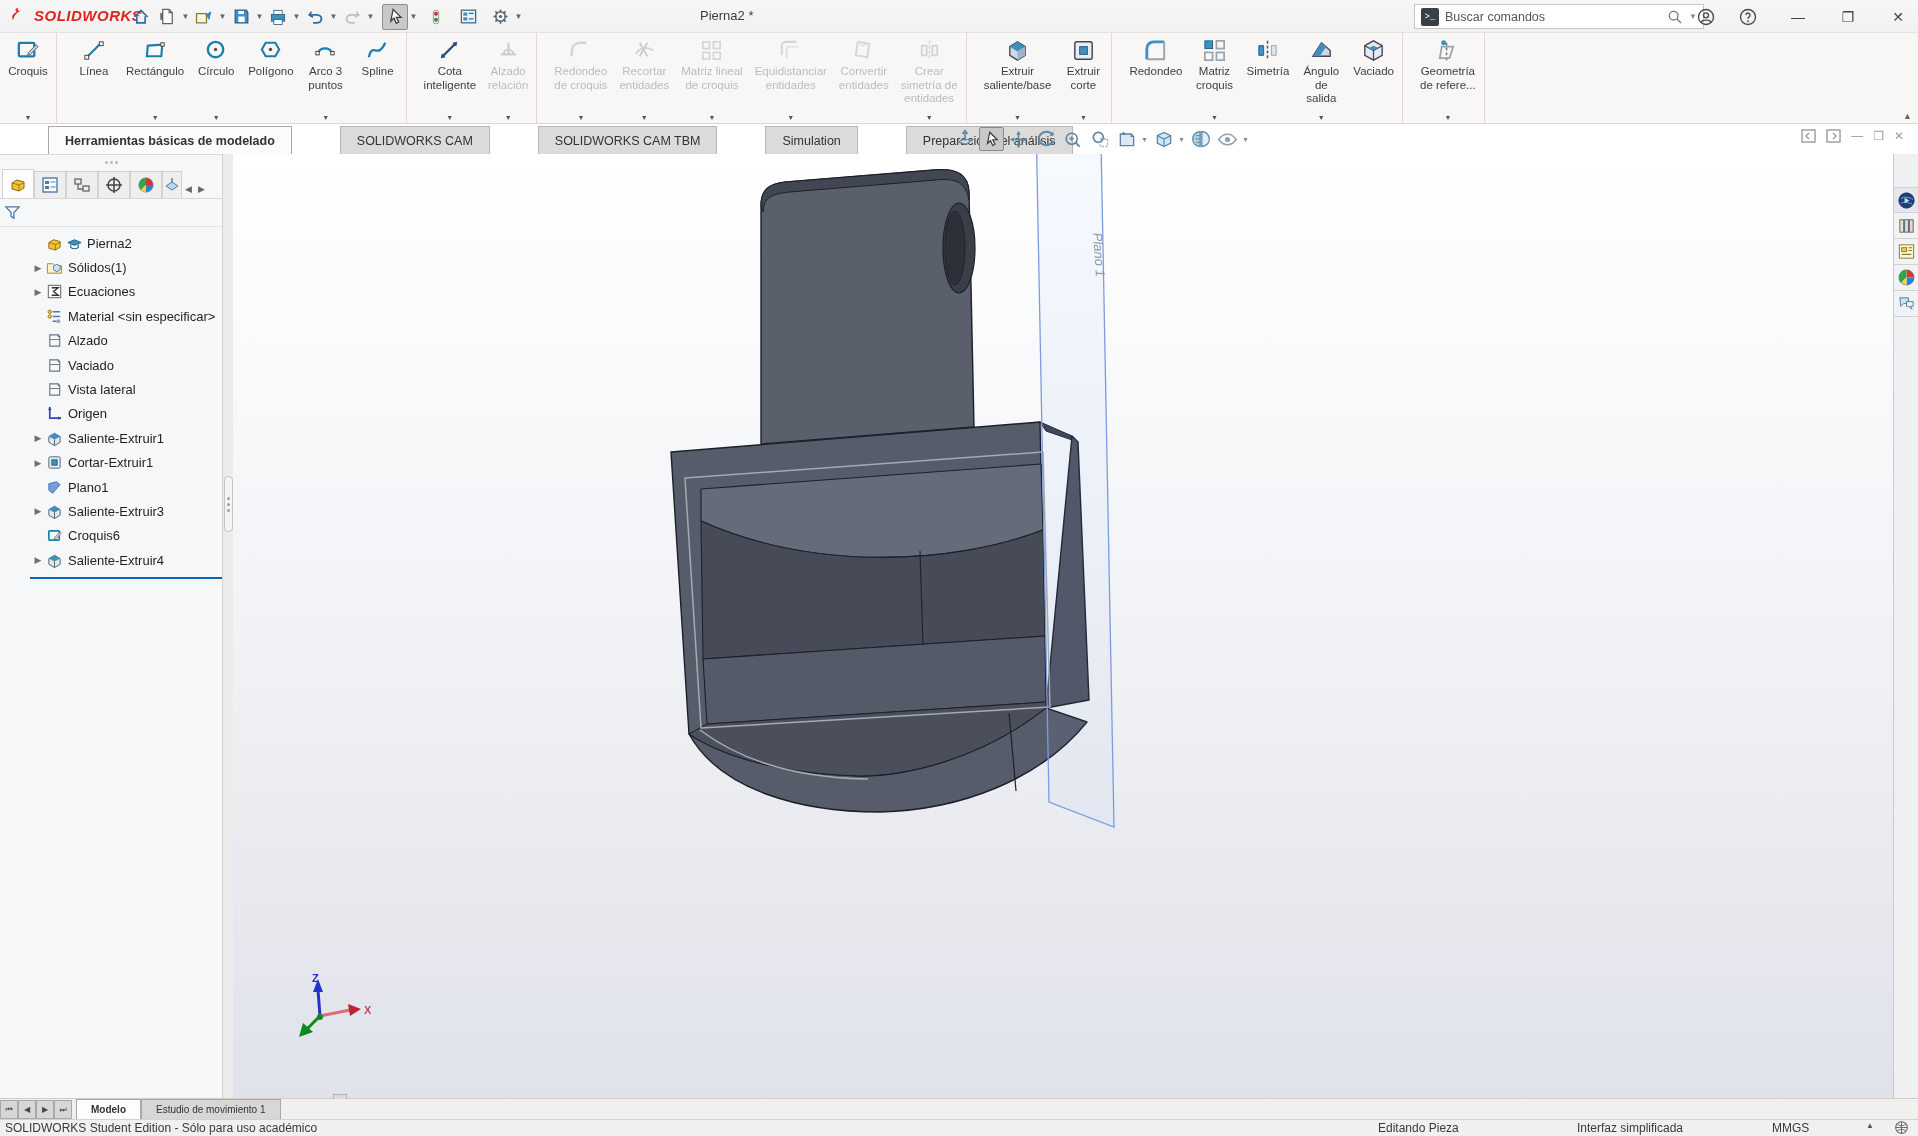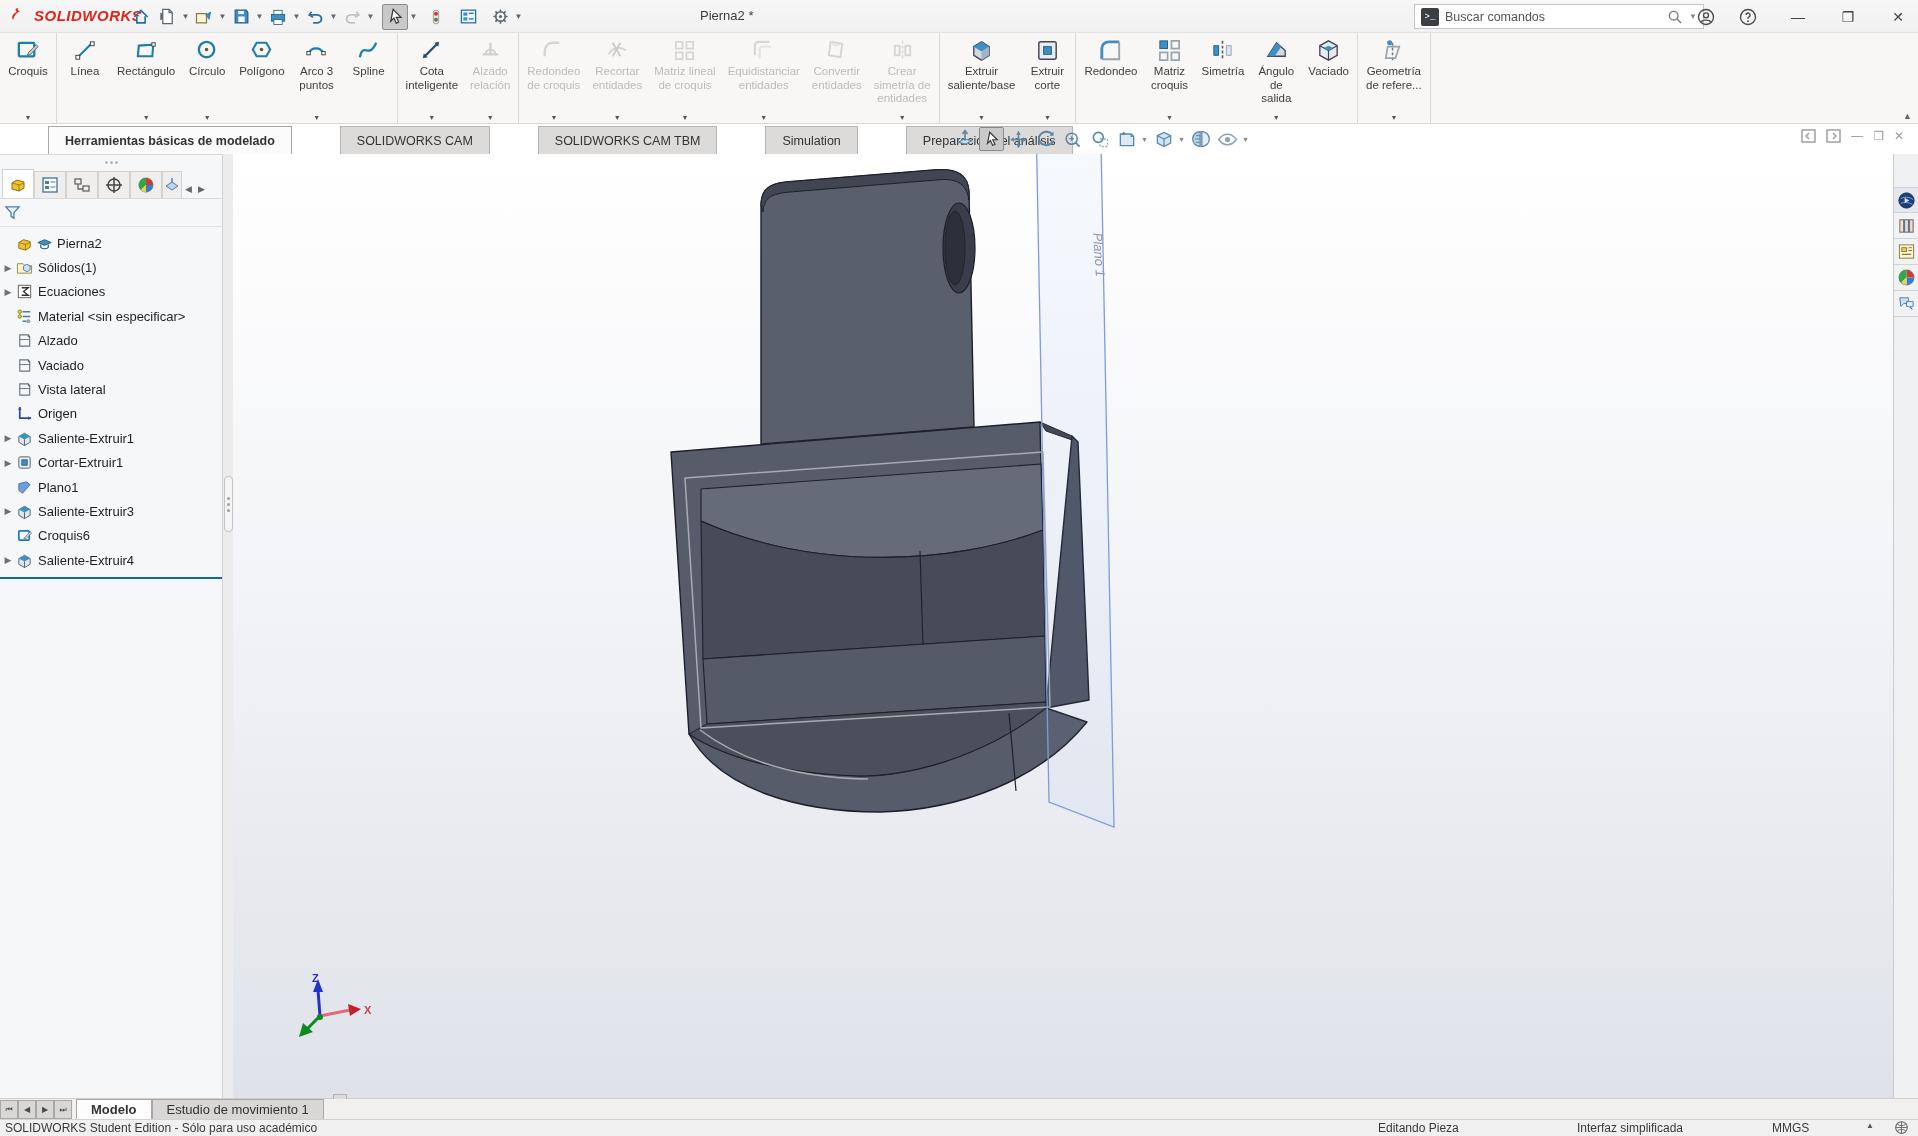--- a/index.html
+++ b/index.html
@@ -23,21 +23,21 @@
     border:1px solid #c6c6c6; display:flex; align-items:center; padding:0 6px; gap:6px; }
   #searchbox .cmdicon { width:18px; height:18px; background:#3a3f44; border-radius:2px; color:#fff;
     font-size:9px; font-family:"Liberation Mono",monospace; display:flex; align-items:center; justify-content:center; }
   #searchbox input { flex:1; border:none; outline:none; font-size:12.5px; color:#444; background:transparent; }
   #searchbox input::placeholder { color:#555; }
   .titleicons { position:absolute; top:0; height:33px; display:flex; align-items:center; gap:22px; }
   .winctl { font-size:14px; color:#444; width:28px; text-align:center; }
 
   
   #ribbon { position:absolute; left:0; top:33px; width:1918px; height:91px;
-    background:#f8f7f6; border-bottom:1px solid #dad8d5; display:flex; align-items:stretch; }
+    background:#f8f7f6; border-bottom:1px solid #dad8d5; display:flex; align-items:stretch;gap:9px; }
   .rgroup { display:flex; border-right:1px solid #ddd9d4; padding:2px 2px 0 2px; }
   .ritem { min-width:52px; padding:2px 6px 0 6px; display:flex; flex-direction:column; align-items:center;
     position:relative; cursor:default; }
   .ritem .ri { width:27px; height:27px; flex:0 0 27px; }
   .ritem .rlabel { font-size:11.5px; line-height:1.18; color:#3f3f3f; text-align:center;
     white-space:pre-line; margin-top:1px; }
   .ritem .rcaret { font-size:7px; color:#555; position:absolute; bottom:2px; }
   .ritem.disabled .rlabel { color:#bcbcbc; }
   .ritem.disabled .ri { opacity:.35; filter:grayscale(1); }
   #ribbon-collapse { position:absolute; right:6px; bottom:2px; font-size:9px; color:#666; }
@@ -58,21 +58,21 @@
   #main { position:absolute; left:0; top:154px; width:1918px; height:944px; }
   #panel { position:absolute; left:0; top:0; width:222px; height:944px; background:#f6f7f8; border-top:1px solid #d8d8d8;}
   #grip { height:14px; display:flex; align-items:center; justify-content:center; gap:2px; }
   #grip i { width:3px; height:3px; border-radius:50%; background:#b9b9b9; }
   #ptabs { height:30px; display:flex; align-items:flex-end; padding-left:2px; border-bottom:1px solid #d9d9d9; }
   .ptab { width:32px; height:27px; display:flex; align-items:center; justify-content:center;
     border:1px solid #d2d2d2; border-bottom:none; background:#efeeed; }
   .ptab.active { background:#ffffff; height:29px; }
   .parrow { font-size:9px; color:#666; padding:0 3px 4px 3px; }
   #filterrow { height:28px; display:flex; align-items:center; padding:0 4px; border-bottom:1px solid #e3e3e3; }
-  #tree { padding-top:4px; }
+  #tree { padding-top:4px;padding-left:30px; }
   .trow { height:24.4px; display:flex; align-items:center; font-size:13px; color:#1f1f1f; }
   .tarrow { width:16px; text-align:center; font-size:9px; color:#707070; }
   .ti { width:17px; height:17px; margin-right:5px; flex:0 0 17px; }
   .ti2 { width:17px; height:17px; margin-right:4px; margin-left:-2px; }
   #rollback { height:2px; background:#1464b4; margin-top:5px; }
   #splitter { position:absolute; left:222px; top:0; width:11px; height:944px; background:#ececec; border-left:1px solid #d2d2d2;}
   #splithandle { position:absolute; left:1px; top:322px; width:9px; height:56px; background:#f5f5f5;
     border:1px solid #c4c4c4; border-radius:4px; display:flex; flex-direction:column; align-items:center; justify-content:center; gap:3px;}
   #splithandle i { width:3px; height:3px; background:#9f9f9f; border-radius:50%; }
 
@@ -83,21 +83,21 @@
   
   #taskpane { position:absolute; right:0; top:0; width:25px; height:944px; background:#eef0f2; border-left:1px solid #c8cbcf; }
   .tpcell { width:25px; height:26px; border-bottom:1px solid #cfd2d6; display:flex; align-items:center; justify-content:center; background:#f1f2f4;}
   .tpcell.first { border-top:1px solid #cfd2d6; background:#e4e8ee; }
 
   
   #bottombar { position:absolute; left:0; top:1098px; width:1918px; height:21px; background:#f1f0ef;
     border-top:1px solid #cfcecd; display:flex; align-items:stretch; }
   .navbtn { width:18px; height:19px; background:#d8d7d6; border:1px solid #a9a8a7; margin-top:1px;
     display:flex; align-items:center; justify-content:center; font-size:8px; color:#4a4a4a; }
-  .sheettab { padding:0 14px; font-size:13px; display:flex; align-items:center;
+  .sheettab { padding:0 14px; font-size:10px; display:flex; align-items:center;
     background:#d8d7d6; border:1px solid #a9a8a7; border-bottom:none; color:#333; }
   .sheettab.active { background:#fdfdfd; font-weight:bold; }
   #btabhandle { position:absolute; left:333px; top:-5px; width:14px; height:5px; background:#dcdbda; border:1px solid #b4b3b2; border-bottom:none; }
   #statusbar { position:absolute; left:0; top:1119px; width:1918px; height:17px; background:#f0f0f0;
     border-top:1px solid #d2d2d2; font-size:12px; color:#3a3a3a; }
   #statusbar .sl { position:absolute; left:5px; top:1px; }
   .sitem { position:absolute; top:1px; }
 
   svg { display:block; }
 </style>

